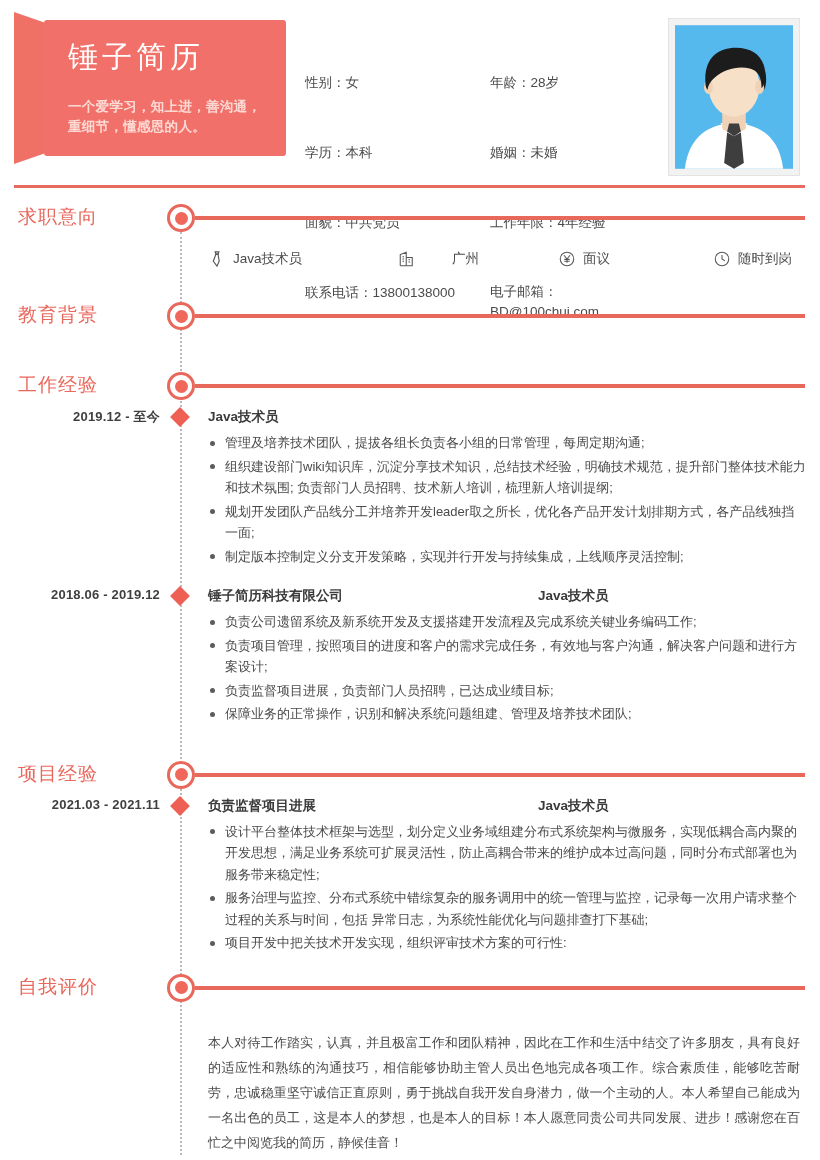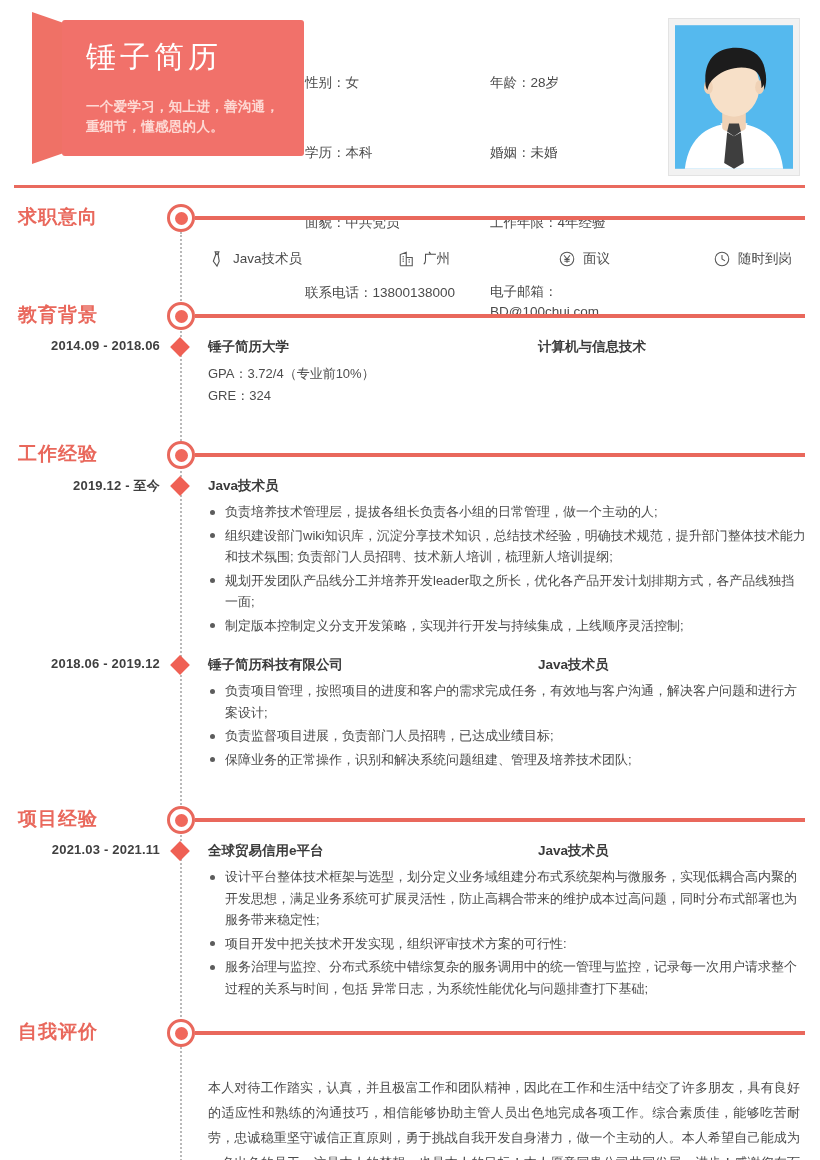--- a/index.html
+++ b/index.html
@@ -8,21 +8,21 @@
     background: #ffffff;
     font-family: "Liberation Sans", "DejaVu Sans", sans-serif;
     color: #4a4a4a;
     overflow: hidden;
   }
   .page { position: relative; width: 820px; height: 1160px; background:#fff; }
 
   
   .header { position: relative; height: 170px; }
 
-  .ribbon-wrap { position:absolute; left:32px; top:12px; width:260px; height:152px; }
+  .ribbon-wrap { position:absolute; left:14px; top:12px; width:260px; height:152px; }
   
   .ribbon-fold {
     position:absolute; left:0; top:0; width:44px; height:152px;
     background:#ef7166;
     clip-path: polygon(0 0, 100% 10%, 100% 90%, 0 100%);
   }
   .ribbon-body {
     position:absolute; left:30px; top:8px; width:242px; height:136px;
     background:#f1716a;
     border-radius: 3px;
@@ -61,21 +61,21 @@
   .axis {
     position:absolute; left:180px; top:36px; bottom:0; width:2px;
     border-left: 2px dotted #b9b9b9;
   }
 
   .sec { position:relative; }
 
   .sec-head { position:relative; height:44px; }
   .sec-title {
     position:absolute; left:18px; top:8px;
-    color:#e9685c; font-size:19px; font-weight:bold; letter-spacing:1px;
+    color:#e9685c; font-size:19px; font-weight:normal; letter-spacing:1px;
   }
   .sec-dot {
     position:absolute; left:167px; top:8px;
     width:28px; height:28px; border-radius:50%;
     background:#ffffff; border:3px solid #e9685c;
     display:flex; align-items:center; justify-content:center;
   }
   .sec-dot i { display:block; width:13px; height:13px; border-radius:50%; background:#f0685c; }
   .sec-line {
     position:absolute; left:195px; top:20px; width:610px; height:4px; background:#e9685c;
@@ -108,21 +108,21 @@
     width:5px; height:5px; border-radius:50%; background:#5c5c5c;
   }
 
   
   .intent-row {
     position:relative; padding-left:208px; display:flex; align-items:center;
   }
   .intent-item { display:flex; align-items:center; font-size:13.5px; color:#4a4a4a; }
   .intent-item .ic { width:18px; height:18px; margin-right:7px; flex:0 0 18px; }
   .intent-item .ic svg { display:block; width:18px; height:18px; }
-  .i1 { width:190px; } .i2 { width:160px; } .i3 { width:155px; }
+  .i1 { width:190px; } .i2 { width:160px;gap:29px; } .i3 { width:155px; }
 
   .summary { padding-left:208px; padding-right:20px; padding-top:20px; }
   .summary p { font-size:13px; line-height:25px; color:#4a4a4a; text-align:justify; }
 
   .sp-sm { height:10px; } .sp-md { height:18px; } .sp-lg { height:26px; }
 </style>
 </head>
 <body>
 
 <div class="page">
@@ -233,95 +233,84 @@
     </div>
 
     <div class="sec">
       <div class="sec-head">
         <div class="sec-title">教育背景</div>
         <div class="sec-dot">
             <i></i>
           </div>
         <div class="sec-line"></div>
       </div>
-      <div class="row">
-        <div class="row-date">2014.09 - 2018.06</div>
-        <div class="diamond"></div>
-        <div class="row-head">
-          <div class="row-org">锤子简历大学</div>
-          <div class="row-role">计算机与信息技术</div>
-        </div>
-        <div class="plain-lines">
-          <div>GPA：3.72/4（专业前10%）</div>
-          <div>GRE：324</div>
-        </div>
-      </div>
       <div class="sp-lg"></div>
     </div>
 
     <div class="sec">
       <div class="sec-head">
         <div class="sec-title">工作经验</div>
         <div class="sec-dot">
             <i></i>
           </div>
         <div class="sec-line"></div>
       </div>
 
       <div class="row">
         <div class="row-date">2019.12 - 至今</div>
         <div class="diamond"></div>
         <div class="row-head">
           <div class="row-role">Java技术员</div>
         </div>
         <ul class="bullets">
-          <li>负责培养技术管理层，提拔各组长负责各小组的日常管理，做一个主动的人;</li>
+          <li>管理及培养技术团队，提拔各组长负责各小组的日常管理，每周定期沟通;</li>
           <li>组织建设部门wiki知识库，沉淀分享技术知识，总结技术经验，明确技术规范，提升部门整体技术能力和技术氛围; 负责部门人员招聘、技术新人培训，梳理新人培训提纲;</li>
           <li>规划开发团队产品线分工并培养开发leader取之所长，优化各产品开发计划排期方式，各产品线独挡一面;</li>
           <li>制定版本控制定义分支开发策略，实现并行开发与持续集成，上线顺序灵活控制;</li>
         </ul>
       </div>
 
       <div class="sp-md"></div>
 
       <div class="row">
         <div class="row-date">2018.06 - 2019.12</div>
         <div class="diamond"></div>
         <div class="row-head">
           <div class="row-org">锤子简历科技有限公司</div>
           <div class="row-role">Java技术员</div>
         </div>
         <ul class="bullets">
+          <li>负责公司遗留系统及新系统开发及支援搭建开发流程及完成系统关键业务编码工作;</li>
           <li>负责项目管理，按照项目的进度和客户的需求完成任务，有效地与客户沟通，解决客户问题和进行方案设计;</li>
           <li>负责监督项目进展，负责部门人员招聘，已达成业绩目标;</li>
           <li>保障业务的正常操作，识别和解决系统问题组建、管理及培养技术团队;</li>
         </ul>
       </div>
       <div class="sp-lg"></div>
     </div>
 
     <div class="sec">
       <div class="sec-head">
         <div class="sec-title">项目经验</div>
         <div class="sec-dot">
             <i></i>
           </div>
         <div class="sec-line"></div>
       </div>
       <div class="row">
         <div class="row-date">2021.03 - 2021.11</div>
         <div class="diamond"></div>
         <div class="row-head">
-          <div class="row-org">全球贸易信用e平台</div>
+          <div class="row-org">负责监督项目进展</div>
           <div class="row-role">Java技术员</div>
         </div>
         <ul class="bullets">
           <li>设计平台整体技术框架与选型，划分定义业务域组建分布式系统架构与微服务，实现低耦合高内聚的开发思想，满足业务系统可扩展灵活性，防止高耦合带来的维护成本过高问题，同时分布式部署也为服务带来稳定性;</li>
+          <li>服务治理与监控、分布式系统中错综复杂的服务调用中的统一管理与监控，记录每一次用户请求整个过程的关系与时间，包括 异常日志，为系统性能优化与问题排查打下基础;</li>
           <li>项目开发中把关技术开发实现，组织评审技术方案的可行性:</li>
-          <li>服务治理与监控、分布式系统中错综复杂的服务调用中的统一管理与监控，记录每一次用户请求整个过程的关系与时间，包括 异常日志，为系统性能优化与问题排查打下基础;</li>
         </ul>
       </div>
       <div class="sp-sm"></div>
     </div>
 
     <div class="sec">
       <div class="sec-head">
         <div class="sec-title">自我评价</div>
         <div class="sec-dot">
             <i></i>

